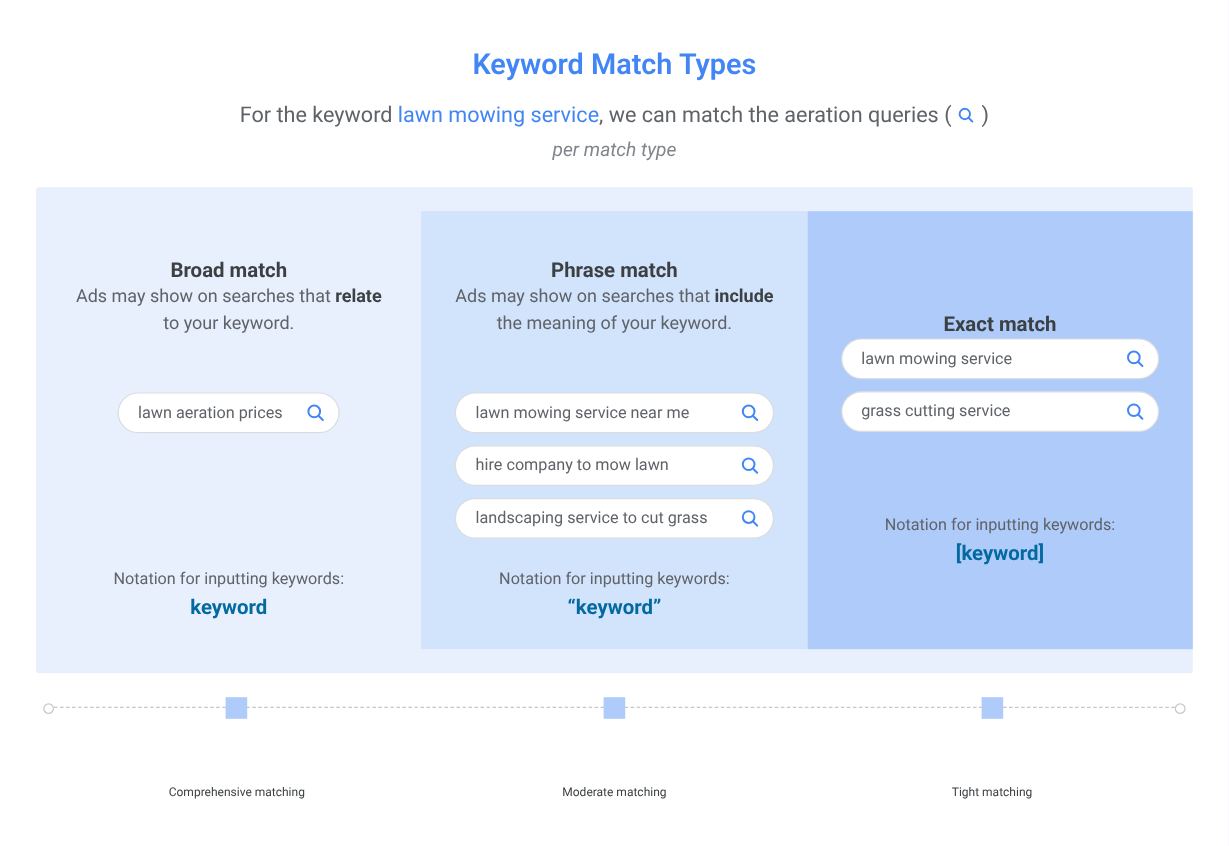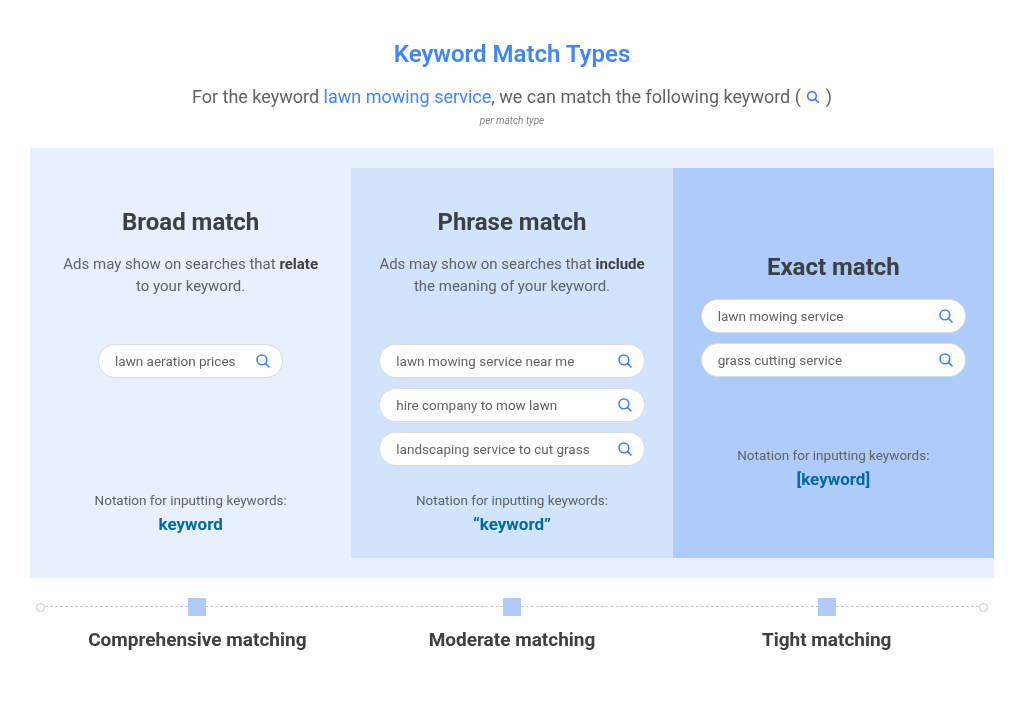--- a/index.html
+++ b/index.html
@@ -29,21 +29,21 @@
   }
   .subtitle .kw {
     color: #4285f4;
   }
   .subtitle .search-glyph {
     display: inline-flex;
     vertical-align: -2px;
   }
   .permatch {
     text-align: center;
-    font-size: 10px;
+    font-size: 16px;
     color: #80868b;
     font-style: italic;
     margin-bottom: 22px;
   }
   .panel {
     background: #e8f0fe;
     padding: 20px 0 20px 0;
     border-radius: 2px;
   }
   .cols {
@@ -53,24 +53,24 @@
   .col {
     flex: 1 1 0;
     padding: 40px 28px 24px 28px;
     text-align: center;
     display: flex;
     flex-direction: column;
   }
   .col.phrase { background: #d2e3fc; }
   .col.exact  { background: #aecbfa; justify-content: center; }
   .col h2 {
-    font-size: 24px;
+    font-size: 17px;
     font-weight: 700;
     color: #3c4043;
-    margin-bottom: 18px;
+    margin-bottom: 1px;
   }
   .desc {
     font-size: 15px;
     color: #5f6368;
     line-height: 1.45;
     min-height: 70px;
     margin-bottom: 20px;
   }
   .desc b { font-weight: 700; color: #3c4043; }
   .chips {
@@ -142,33 +142,34 @@
     flex-direction: column;
     align-items: center;
   }
   .marker {
     width: 18px;
     height: 18px;
     background: #aecbfa;
     margin-bottom: 12px;
   }
   .mark-label {
-    font-size: 19px;
-    font-weight: 700;
+    font-size: 10px;
+    font-weight: 400;
     color: #3c4043;
+    margin-top: 44px;
   }
 </style>
 </head>
 <body>
 
 <div class="page">
   <div class="title">Keyword Match Types</div>
 
   <div class="subtitle">
-    <span>For the keyword </span><span class="kw">lawn mowing service</span><span>, we can match the following keyword ( </span><span class="search-glyph">
+    <span>For the keyword </span><span class="kw">lawn mowing service</span><span>, we can match the aeration queries ( </span><span class="search-glyph">
         <svg width="16" height="16" viewBox="0 0 24 24" fill="none" stroke="#4285f4" stroke-width="2.4" stroke-linecap="round">
           <circle cx="10.5" cy="10.5" r="6.5"></circle>
           <line x1="20" y1="20" x2="15.2" y2="15.2"></line>
         </svg>
       </span><span> )</span>
   </div>
 
   <div class="permatch">per match type</div>
 
   <div class="panel">

